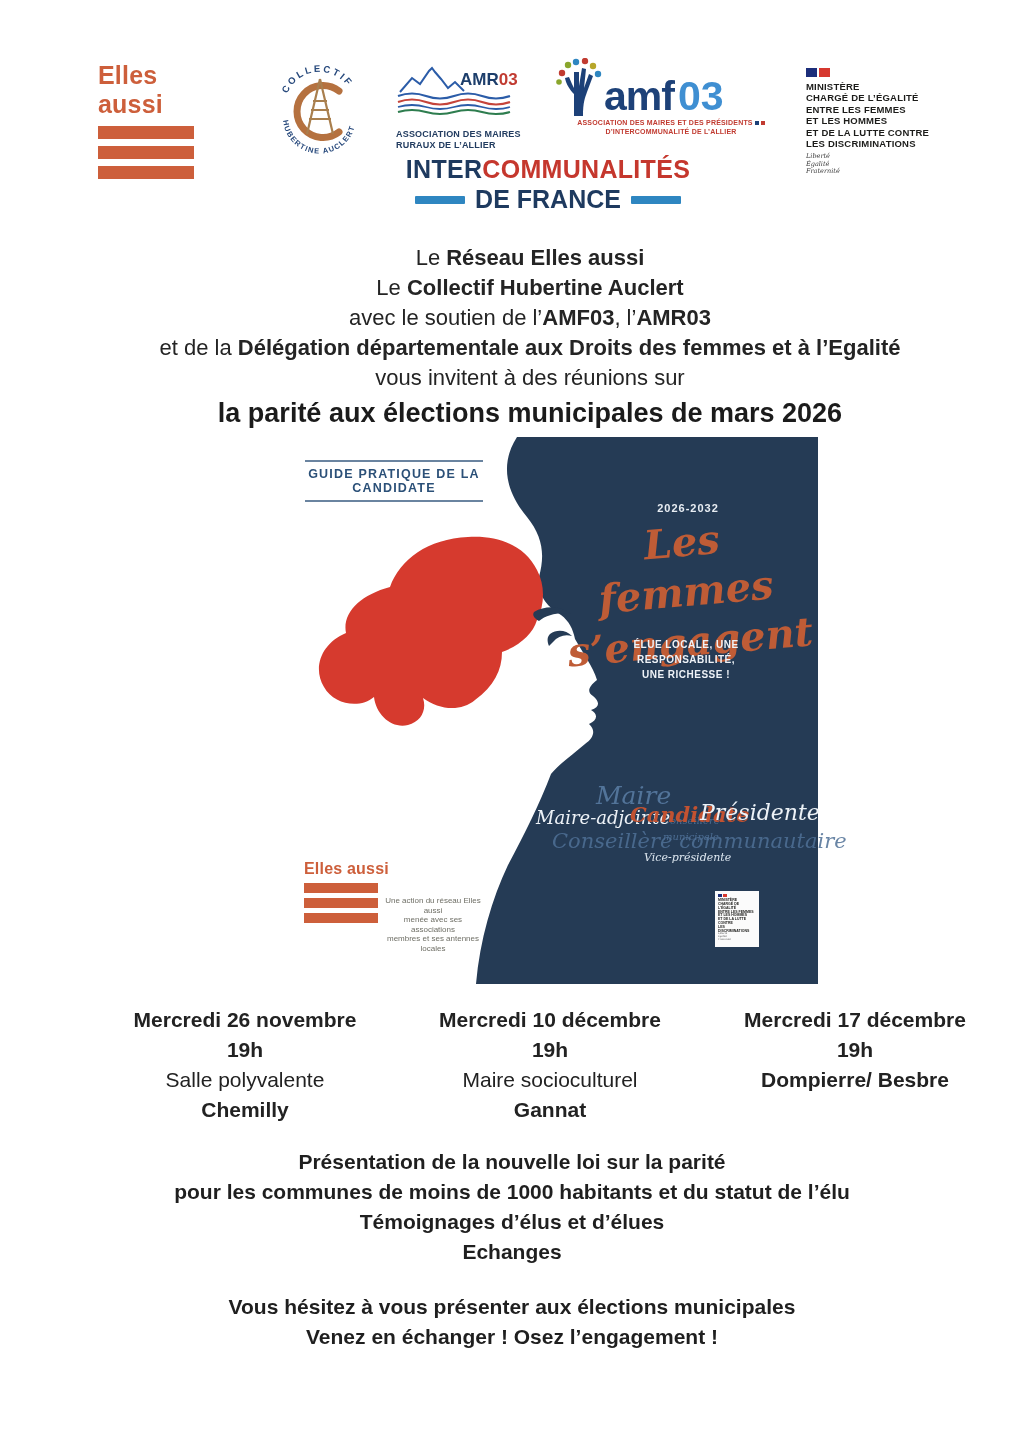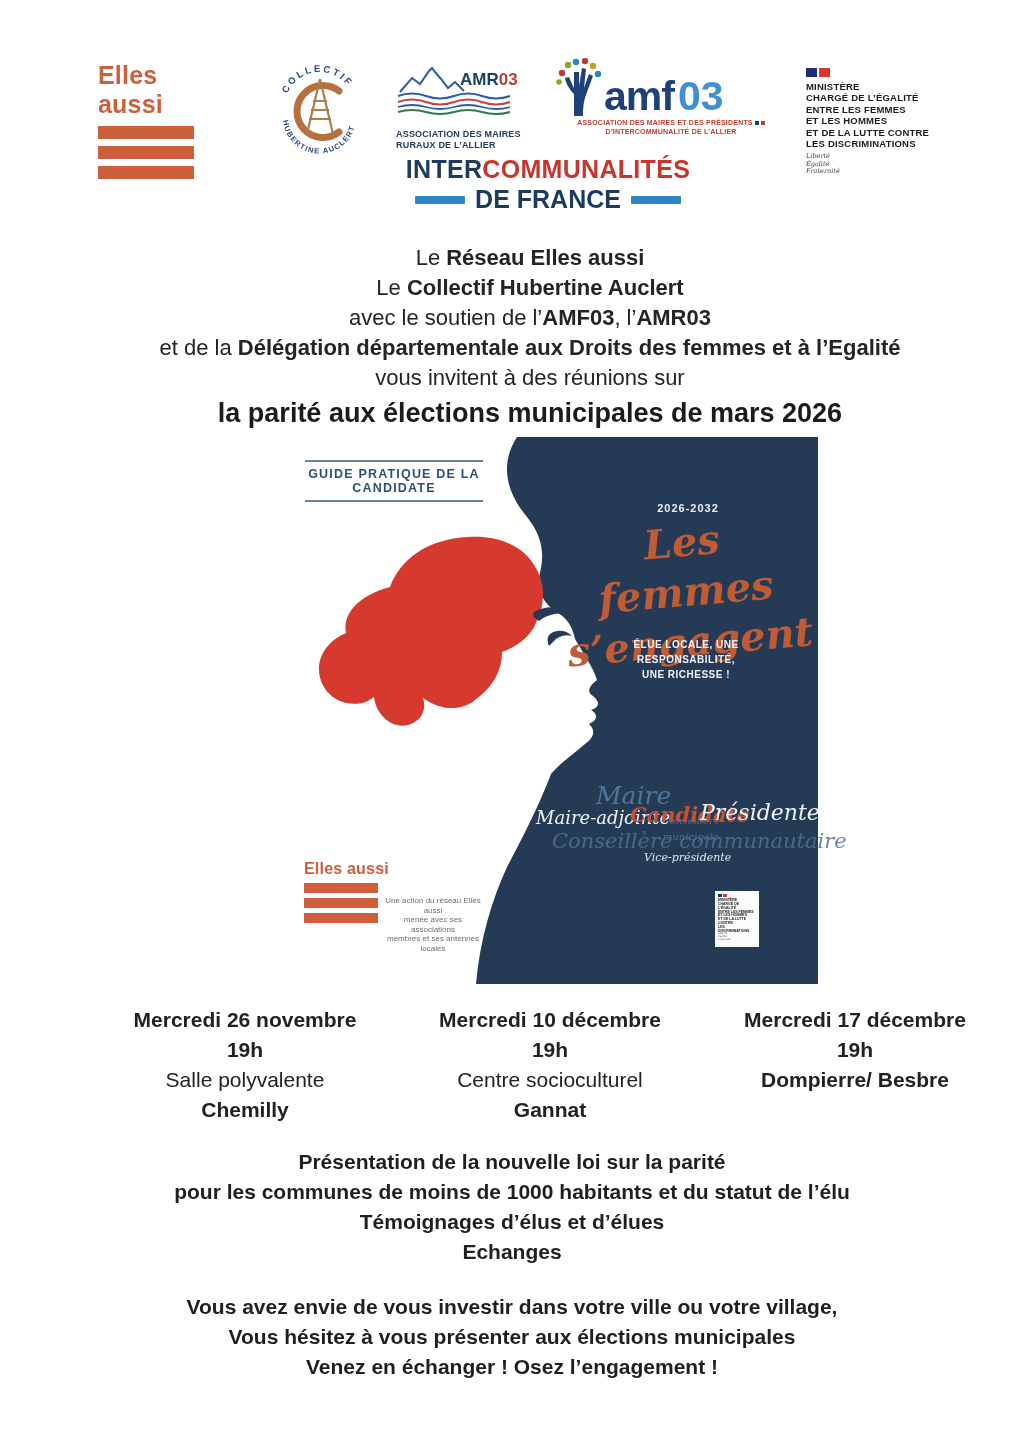--- a/index.html
+++ b/index.html
@@ -270,35 +270,34 @@
 
   <div class="abs session session-0">
     <div class="s-date">Mercredi 26 novembre</div>
     <div class="s-time">19h</div>
     <div class="s-venue">Salle polyvalente</div>
     <div class="s-city">Chemilly</div>
   </div>
   <div class="abs session session-1">
     <div class="s-date">Mercredi 10 décembre</div>
     <div class="s-time">19h</div>
-    <div class="s-venue">Centre socioculturel</div>
+    <div class="s-venue">Maire socioculturel</div>
     <div class="s-city">Gannat</div>
   </div>
   <div class="abs session session-2">
     <div class="s-date">Mercredi 17 décembre</div>
     <div class="s-time">19h</div>
     <div class="s-city">Dompierre/ Besbre</div>
   </div>
 
   <div class="abs program">
     <div>Présentation de la nouvelle loi sur la parité</div>
     <div>pour les communes de moins de 1000 habitants et du statut de l’élu</div>
     <div>Témoignages d’élus et d’élues</div>
     <div>Echanges</div>
   </div>
 
   <div class="abs closing">
-    <div>Vous avez envie de vous investir dans votre ville ou votre village,</div>
     <div>Vous hésitez à vous présenter aux élections municipales</div>
     <div>Venez en échanger ! Osez l’engagement !</div>
   </div>
 
 </div>
 
 </body></html>

